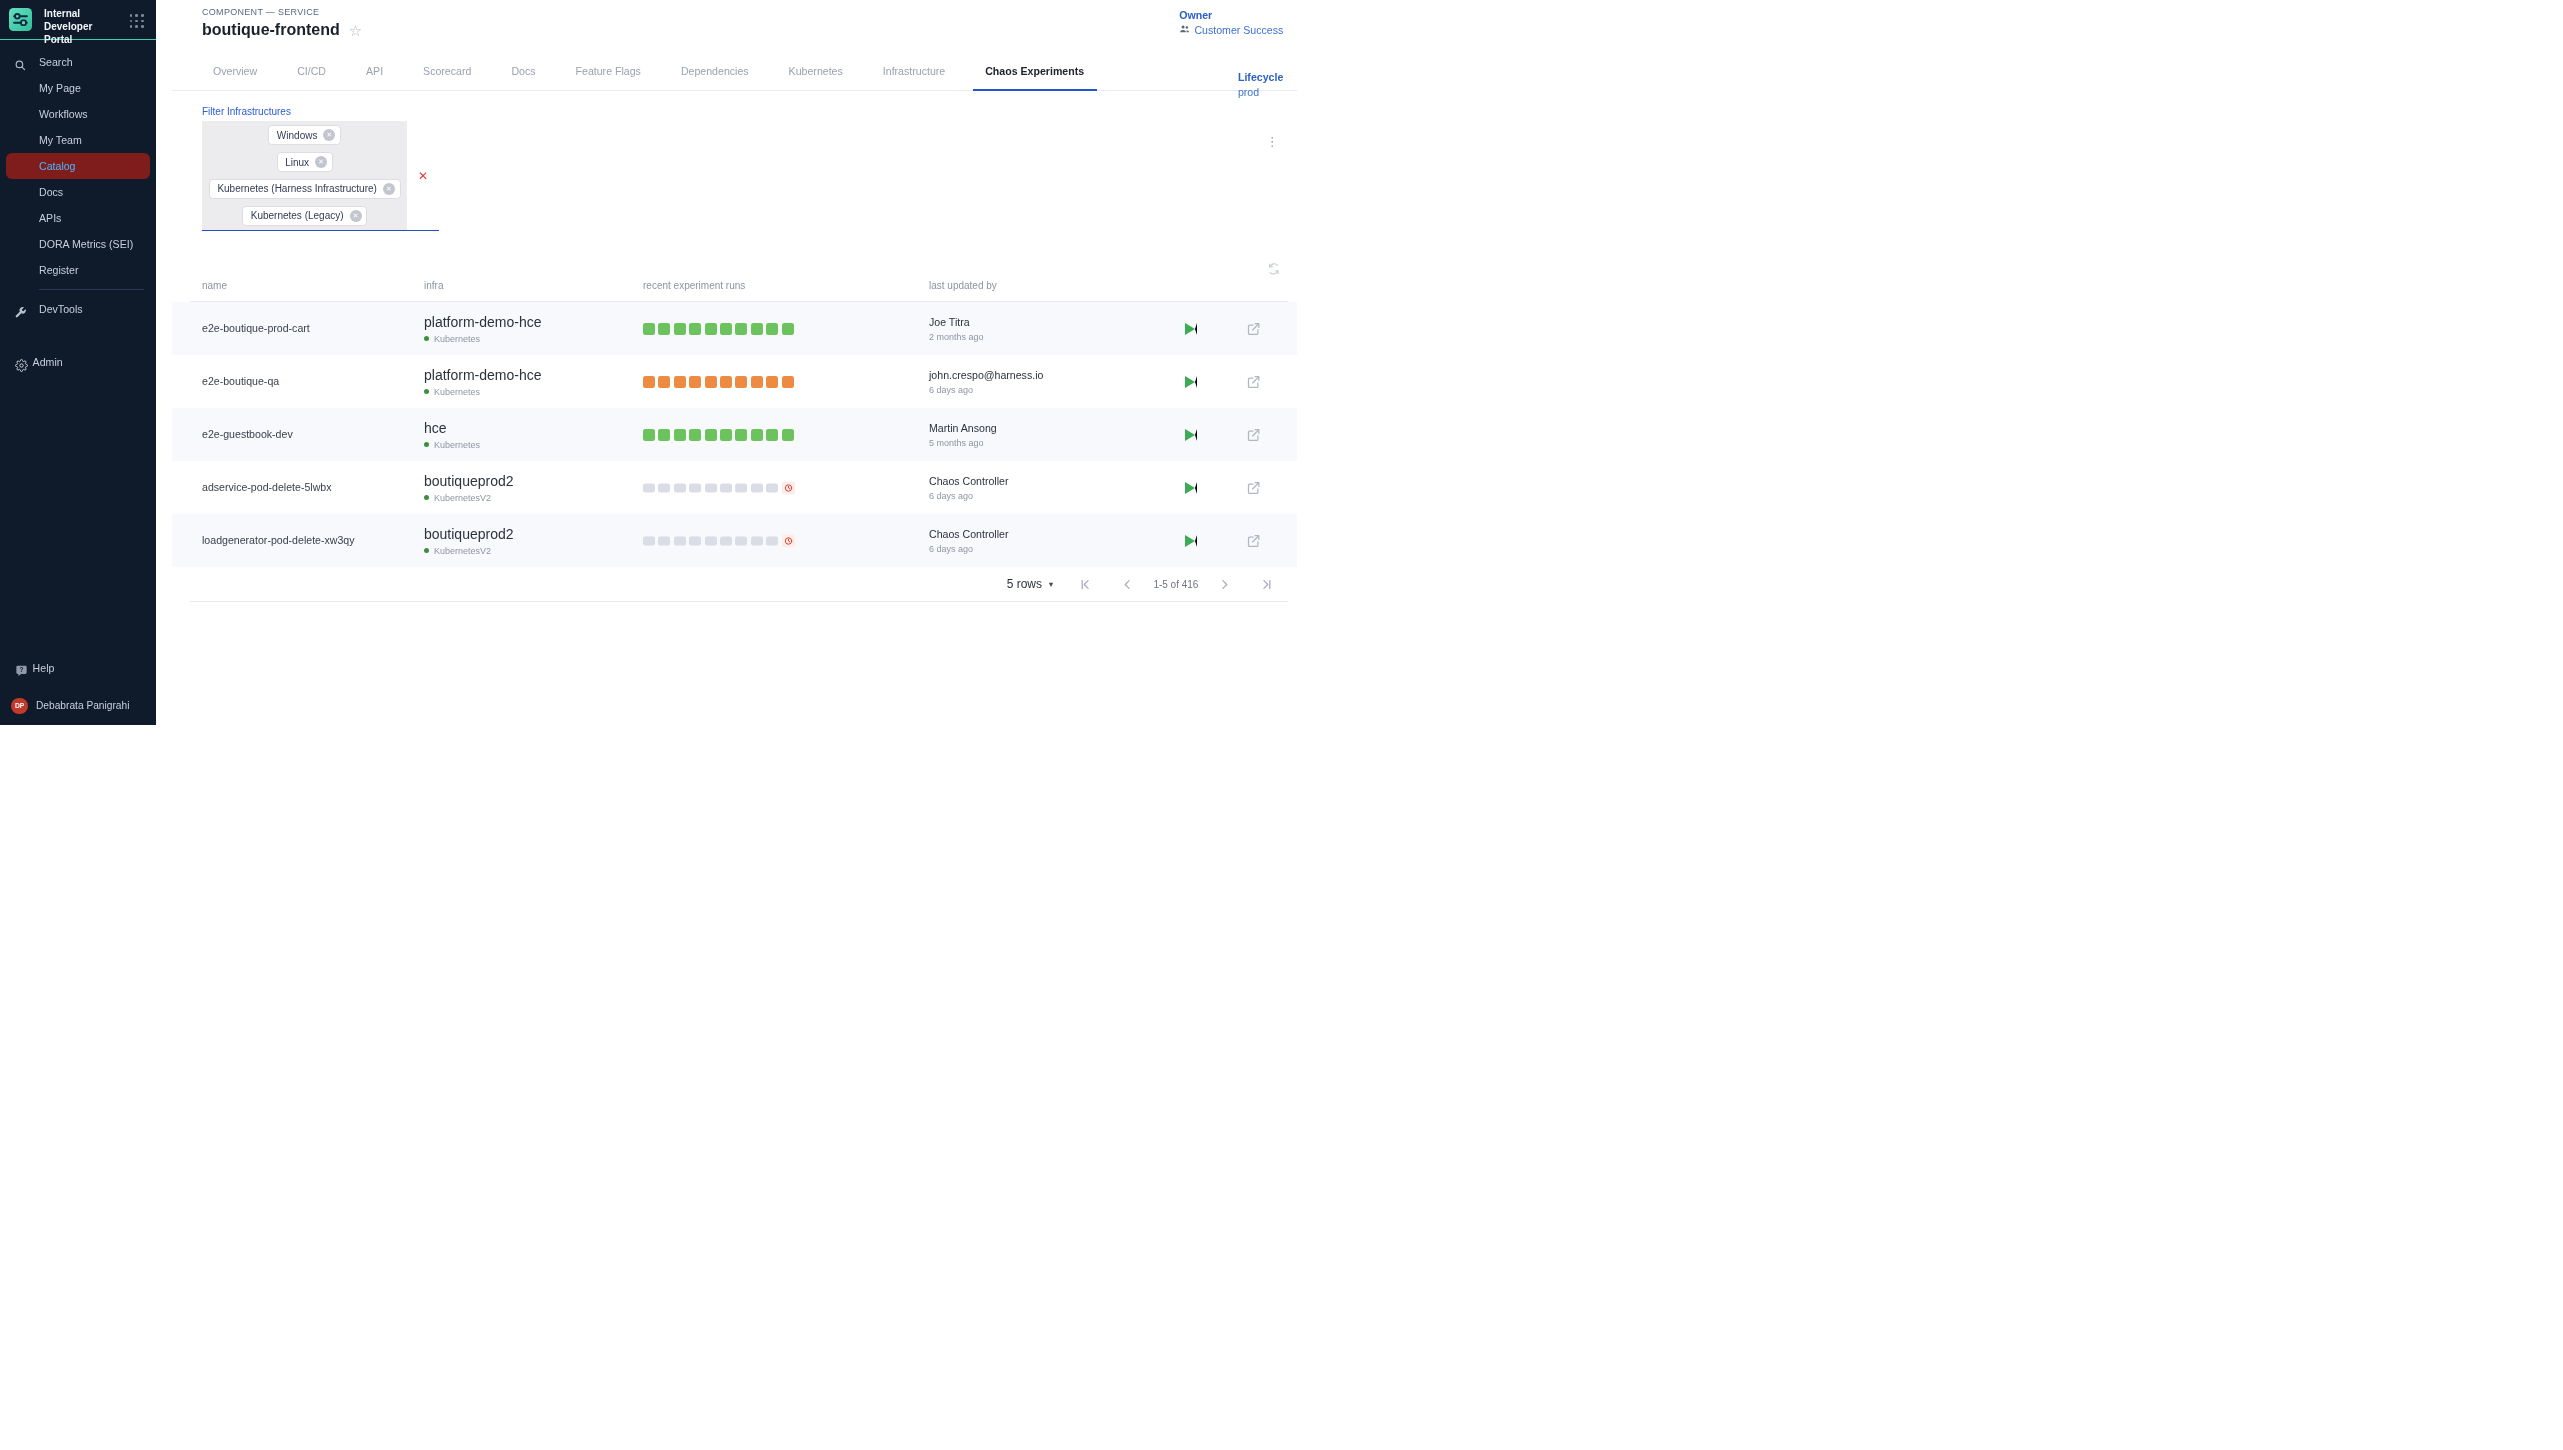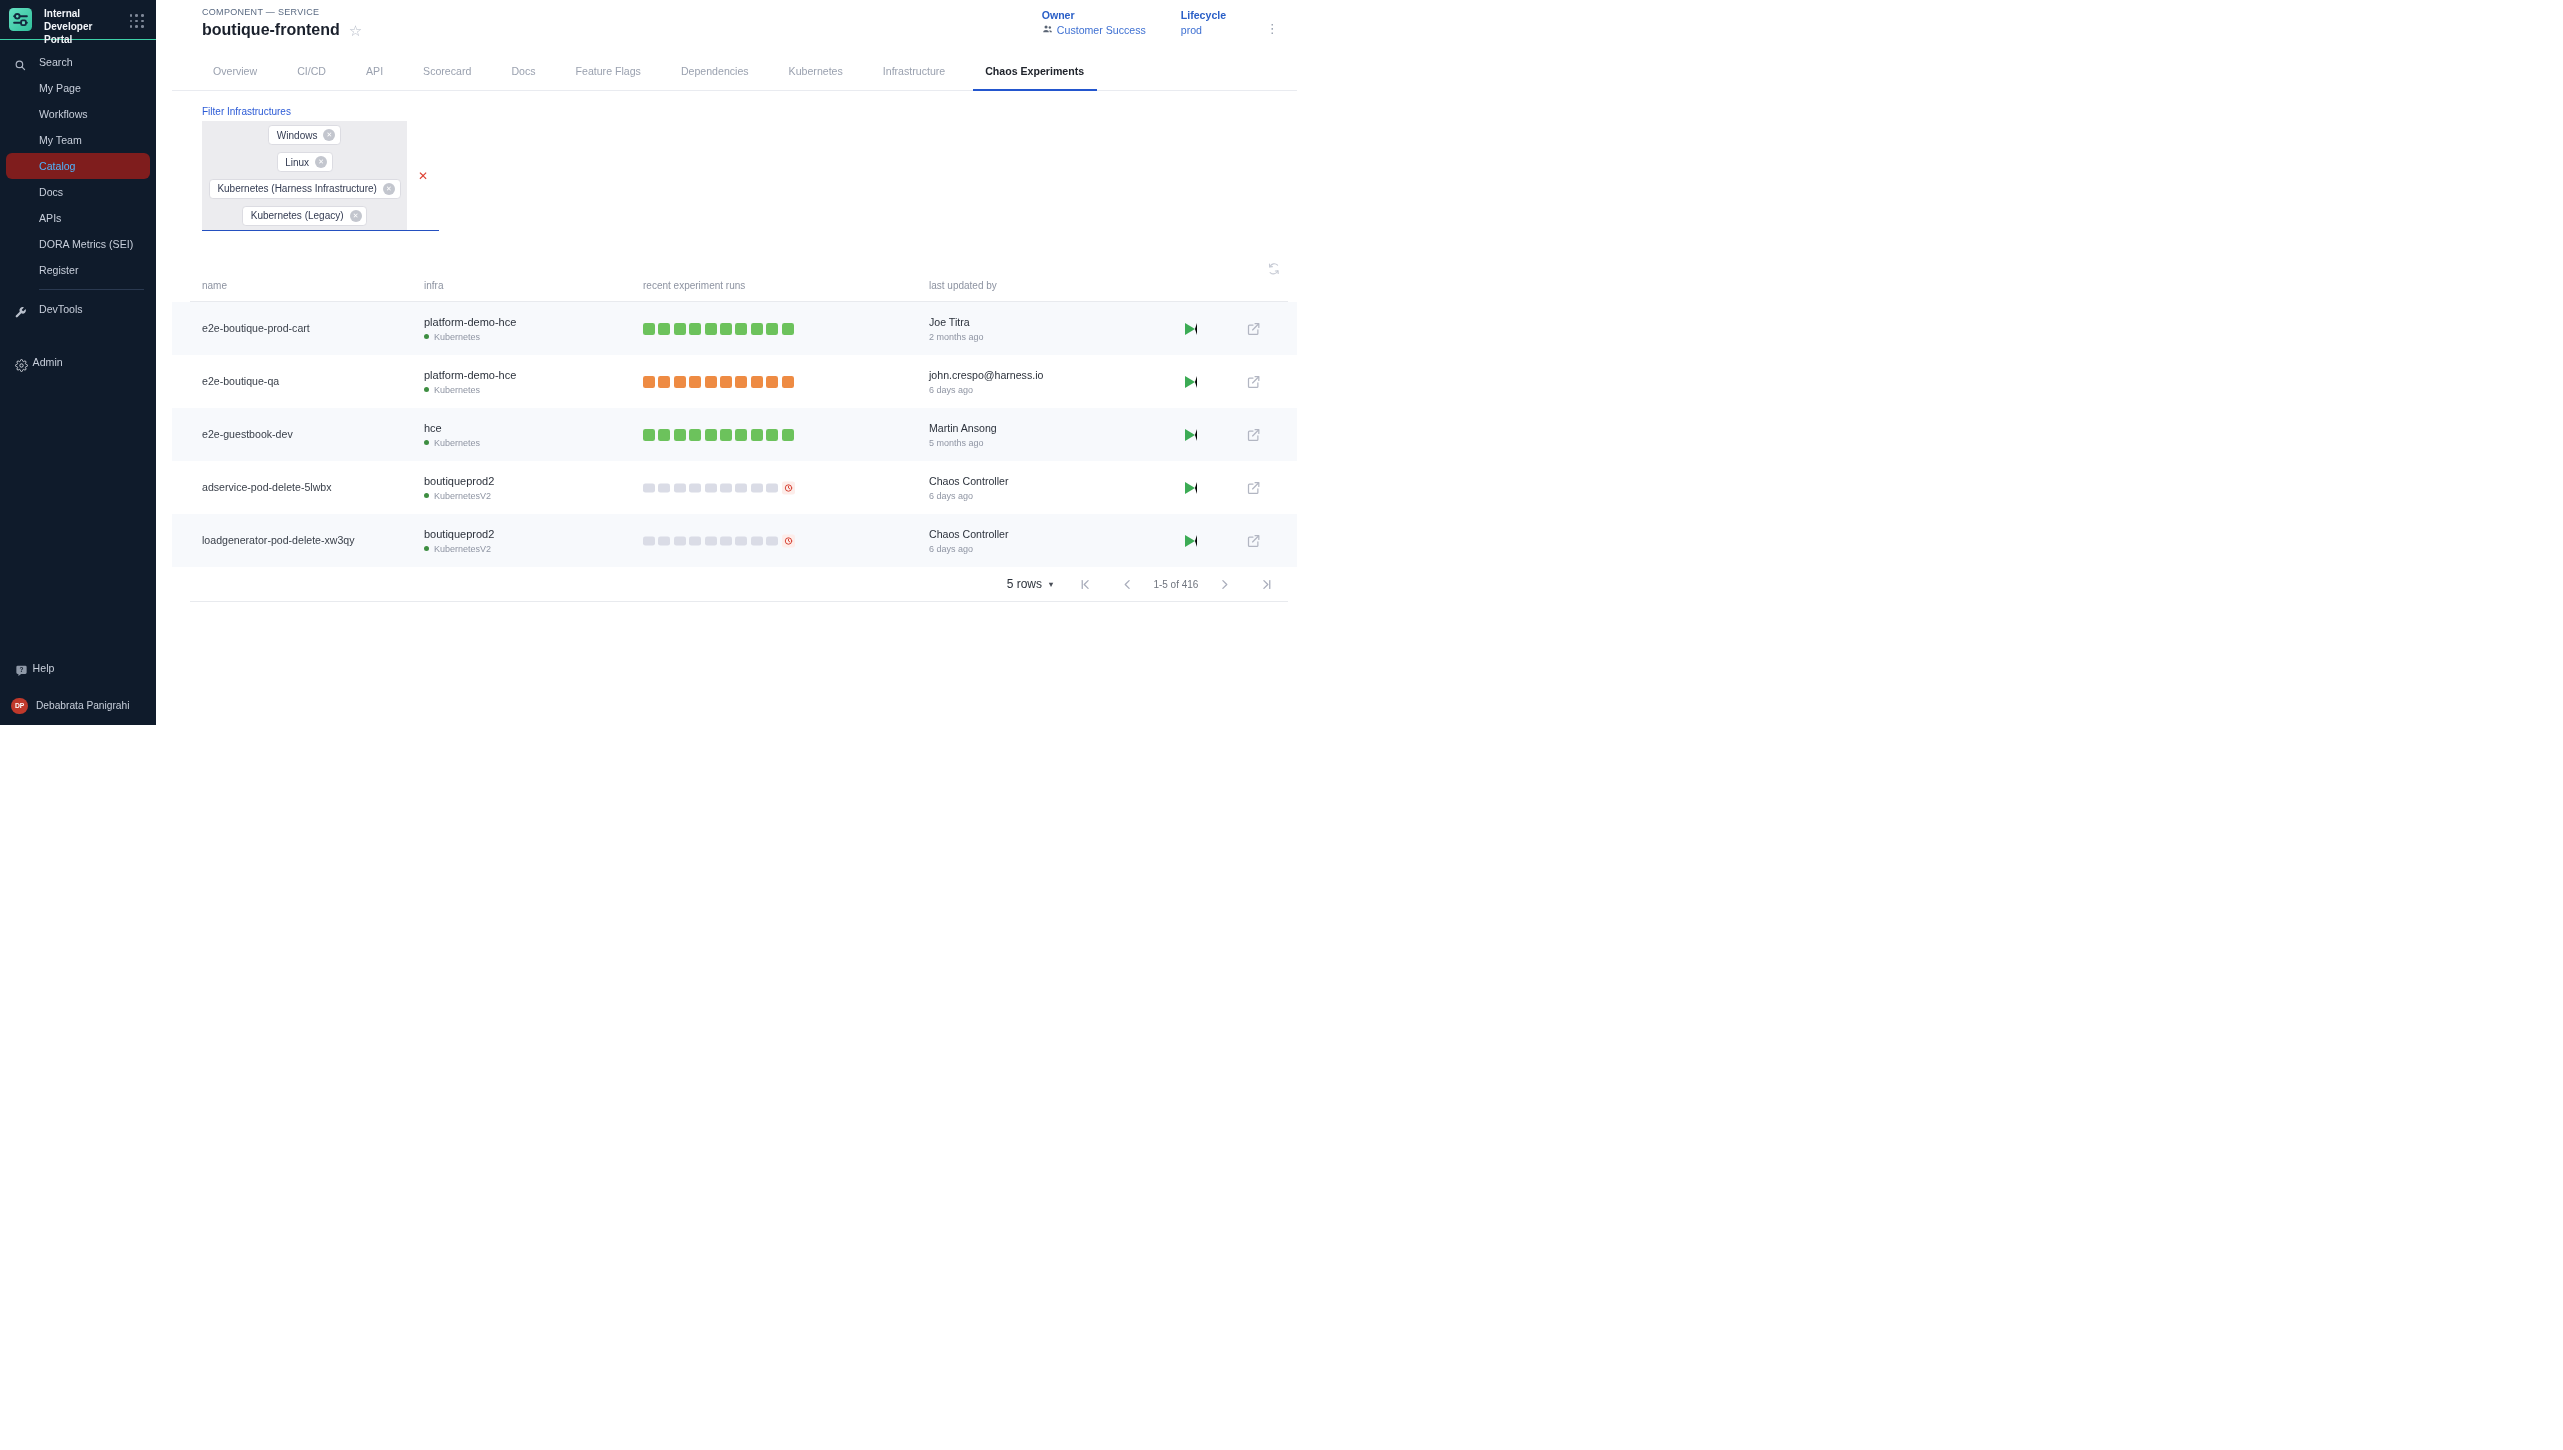--- a/index.html
+++ b/index.html
@@ -35,21 +35,21 @@
 
   
   .main { position:absolute; left:172px; top:0; width:1125px; height:725px; background:#fff; }
 
   .hdr { position:relative; height:47px; }
   .eyebrow { position:absolute; left:30px; top:6.8px; font-size:9px; letter-spacing:0.3px;
              color:#5a6a82; }
   .title-row { position:absolute; left:30px; top:21px; display:flex; align-items:center; gap:9px; }
   .page-title { font-size:16px; font-weight:bold; color:#1a202c; }
   .star { font-size:15px; color:#b3b9c6; cursor:pointer; line-height:1; }
-  .meta { position:absolute; top:9px; right:13.7px; display:flex; gap:35px; align-items:flex-end; }
+  .meta { position:absolute; top:9px; right:13.7px; display:flex; gap:35px; align-items:flex-end;flex-direction:column; }
   .meta-label { font-size:10.6px; font-weight:bold; color:#2a5fc7; margin-bottom:3px; }
   .meta-value { font-size:10.6px; color:#3e70d2; display:flex; align-items:center; gap:3.8px; cursor:pointer; }
   .kebab { font-size:13px; color:#98a0ae; cursor:pointer; padding:1.5px 4.6px; line-height:1; }
 
   .tabs { display:flex; margin-top:6px; padding-left:21px; border-bottom:0.8px solid #e9ebf0; }
   .tab { position:relative; padding:0 20px; height:37px; line-height:37px; font-size:10.6px;
          color:#9aa1af; cursor:pointer; white-space:nowrap; }
   .tab.active { color:#20242c; font-weight:bold; }
   .tab.active::after { content:""; position:absolute; left:7.6px; right:7.6px; bottom:-0.8px;
                        height:2.3px; background:#2356ce; }
@@ -73,21 +73,21 @@
   .thead { position:relative; height:39px; border-bottom:0.8px solid #e8eaee;
            margin:3px 9px 0 18px; }
   .th { position:absolute; bottom:10.6px; font-size:10px; color:#8d93a1; }
   .th-name { left:12px; } .th-infra { left:234px; } .th-runs { left:453px; } .th-upd { left:739px; }
 
   .tbody { }
   .trow { position:relative; height:53px; }
   .trow:nth-child(odd) { background:#f7f9fc; }
   .c-name { position:absolute; left:30px; top:0; line-height:53px; font-size:10.6px; color:#3b414b; }
   .c-infra { position:absolute; left:252px; top:50%; transform:translateY(-50%); }
-  .infra-name { font-size:11px; color:#2c323c; }
+  .infra-name { font-size:14px; color:#2c323c; }
   .infra-sub { display:flex; align-items:center; gap:4.6px; margin-top:3.8px; }
   .dot { width:5.3px; height:5.3px; border-radius:50%; background:#3e8e41; }
   .infra-type { font-size:9px; color:#8f95a3; }
   .c-runs { position:absolute; left:471px; top:50%; transform:translateY(-50%);
             display:flex; gap:3.4px; align-items:center; }
   .square { width:12px; height:12px; border-radius:2.3px; }
   .square.short { height:8.4px; }
   .clock-tile { width:13px; height:13px; border-radius:2.3px; background:#fdedea;
                 display:flex; align-items:center; justify-content:center; }
   .c-upd { position:absolute; left:757px; top:50%; transform:translateY(-50%); }

